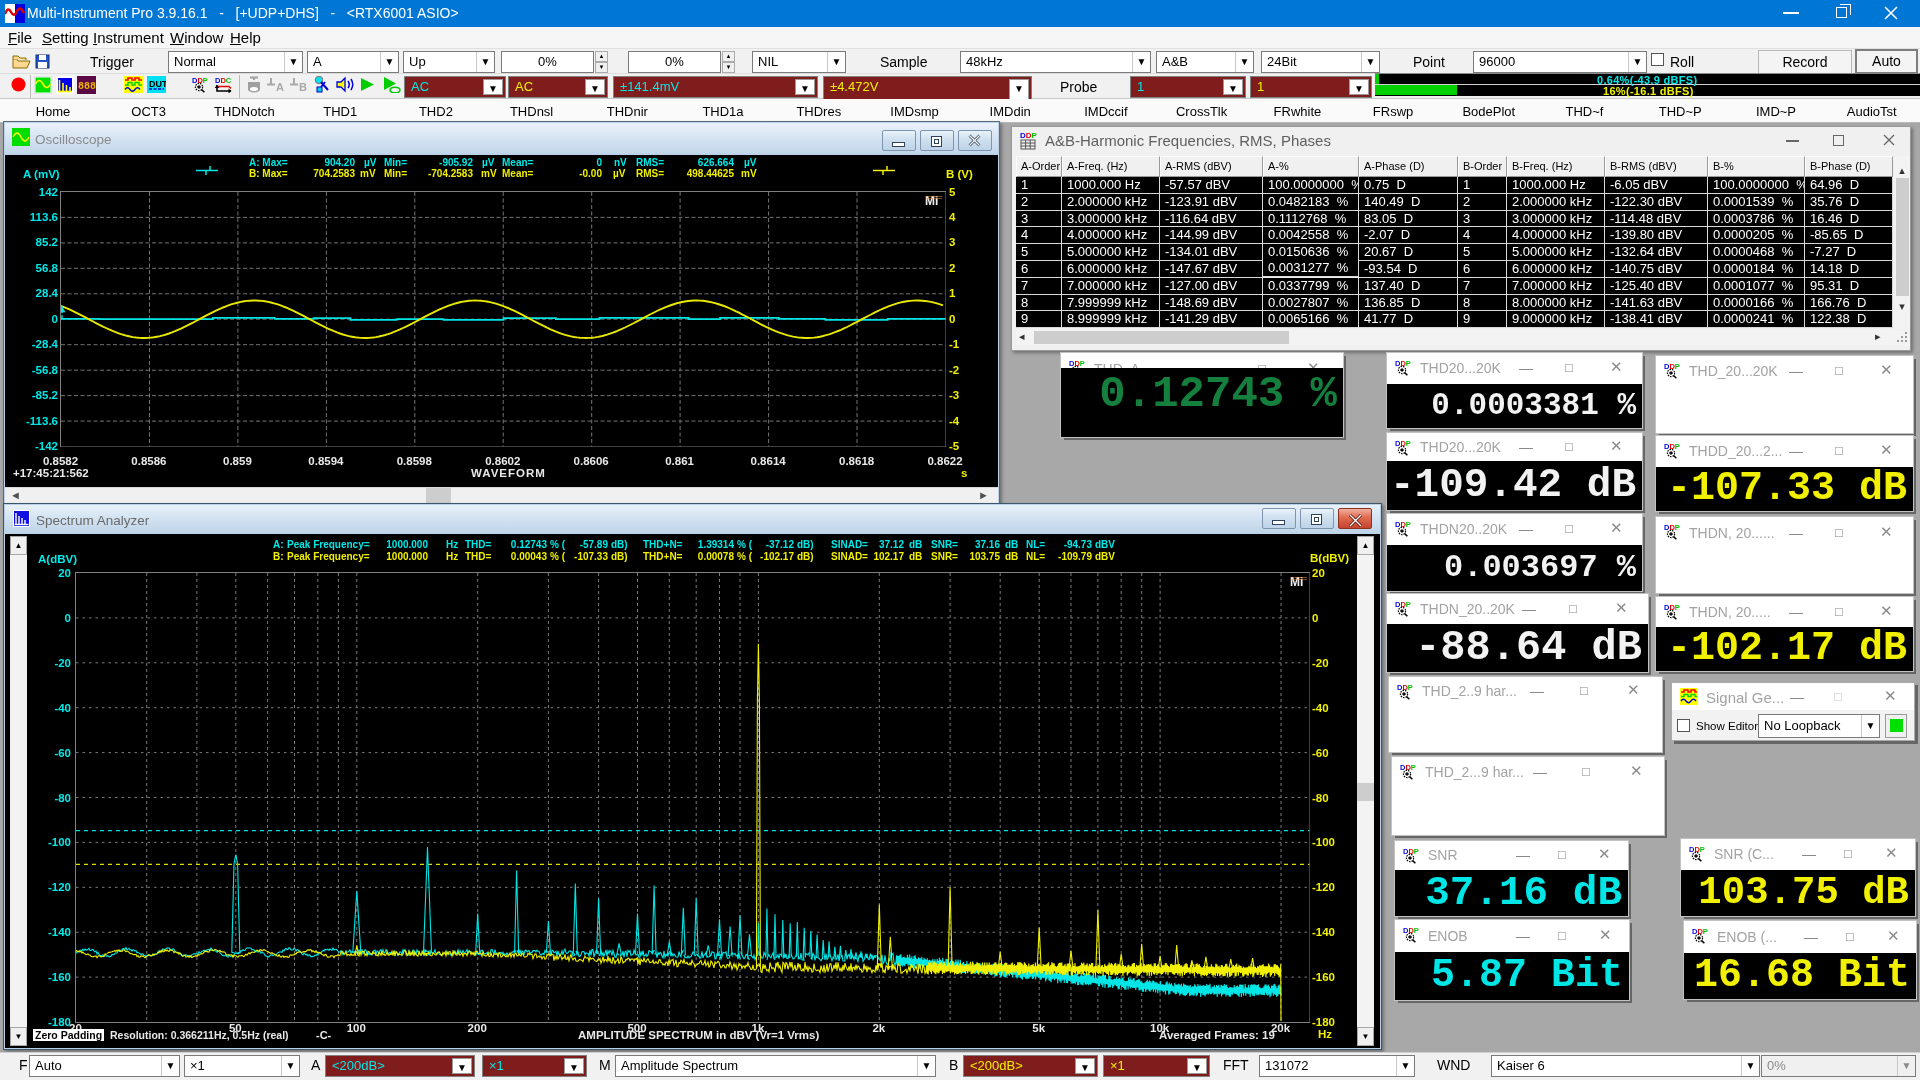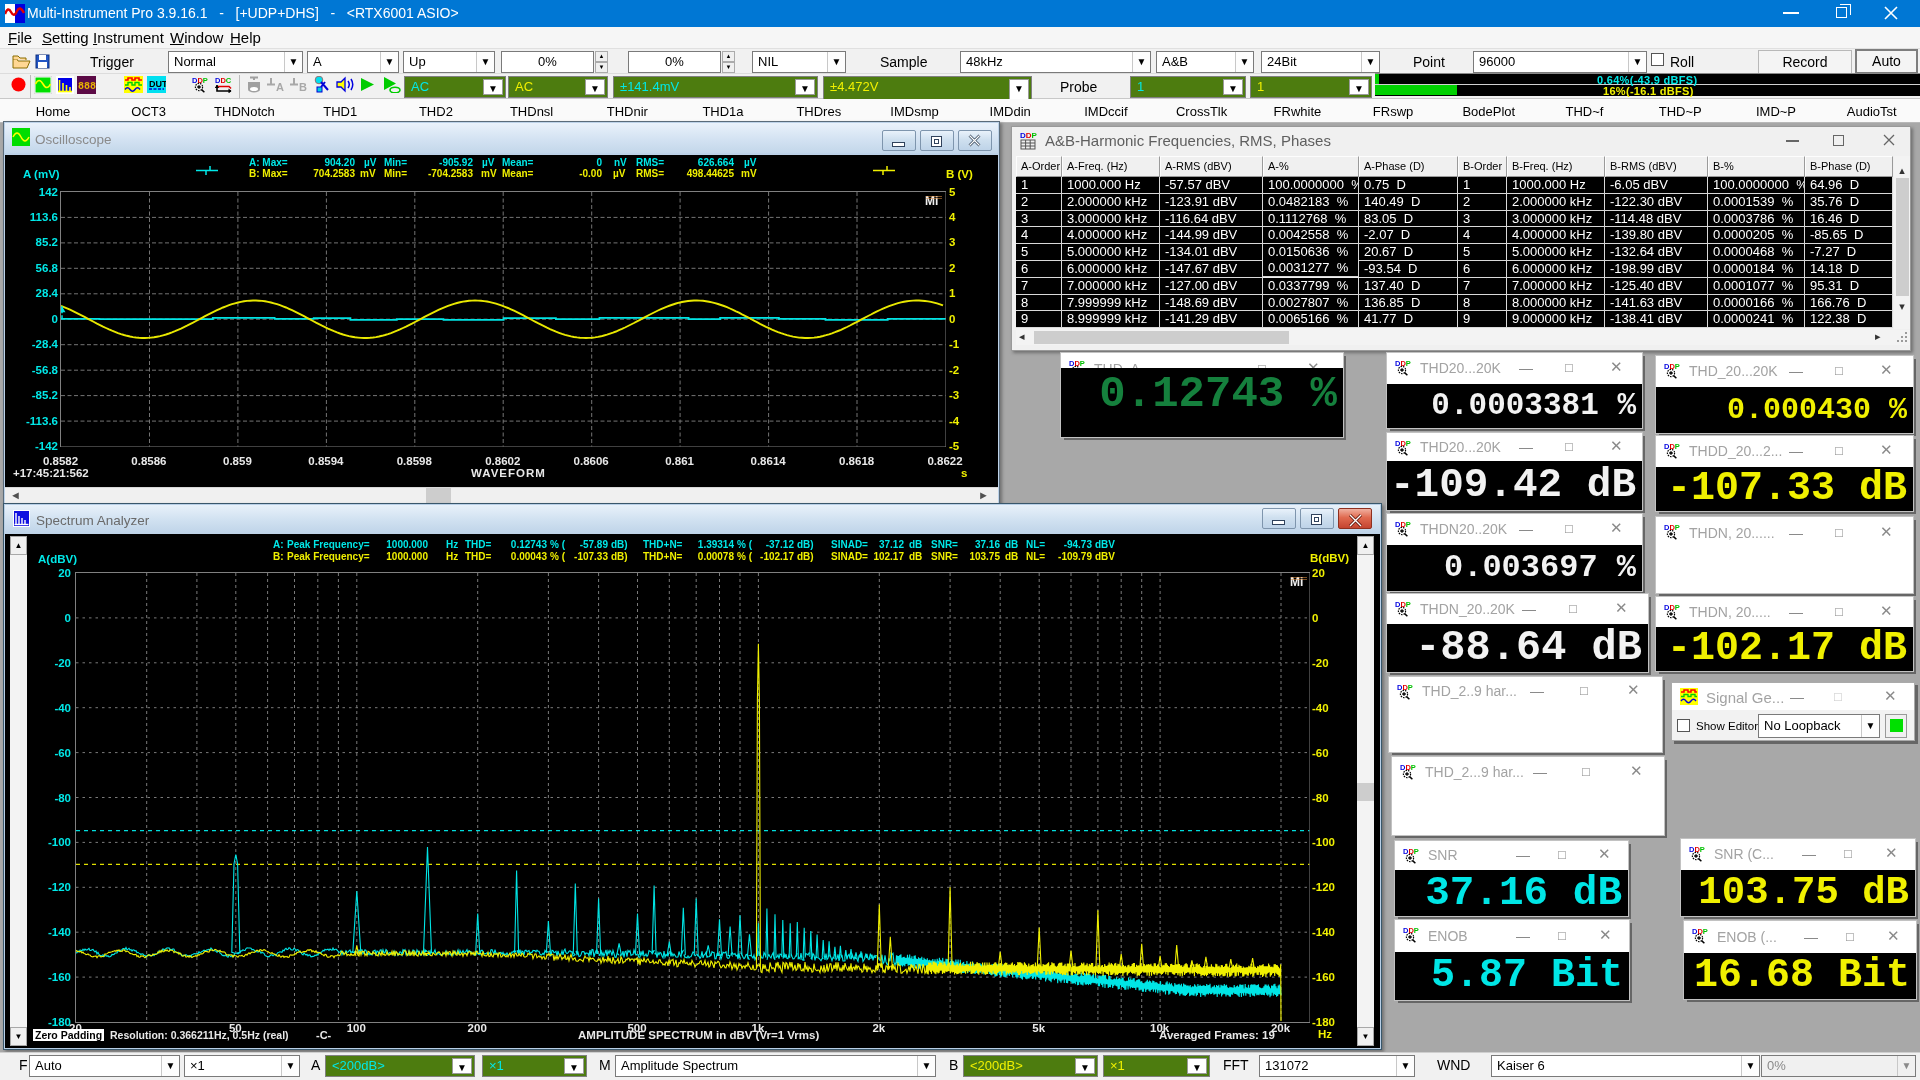--- a/index.html
+++ b/index.html
@@ -1,19 +1,19 @@
 <!DOCTYPE html>
 <html><head><meta charset="utf-8"><style>
 *{margin:0;padding:0;box-sizing:border-box}
 html,body{width:1920px;height:1080px;overflow:hidden}
 body{font-family:"Liberation Sans",sans-serif;background:#a8a8a8;position:relative}
 .abs{position:absolute}
 .combo{position:absolute;background:#fff;border:1px solid #7a7a7a;font-size:13px;color:#000;line-height:20px;padding-left:5px;white-space:nowrap;overflow:hidden}
 .combo .ar{position:absolute;right:0;top:0;bottom:0;width:18px;background:#fdfdfd;color:#000;text-align:center;line-height:20px;font-size:10px;border-left:1px solid #c8c8c8}
-.bcombo{position:absolute;background:#4d7c0f;border:1px solid #808080;font-size:13px;line-height:20px;padding-left:6px;white-space:nowrap}
+.bcombo{position:absolute;background:#7f1d1d;border:1px solid #808080;font-size:13px;line-height:20px;padding-left:6px;white-space:nowrap}
 .bcombo .ar{position:absolute;right:2px;top:2px;bottom:2px;width:20px;background:#fff;color:#000;text-align:center;line-height:17px;font-size:10px;border:1px solid #9a9a9a}
 .lbl{position:absolute;font-size:14px;color:#000;white-space:nowrap}
 .winbtn{position:absolute;width:34px;height:21px;border:1px solid #7e95ad;border-radius:2px;background:linear-gradient(#e9f2fb,#cfe0ef 45%,#bed3e8);}
 .mtr-ttl{position:absolute;left:33px;font-size:14px;color:#a3a3a3;white-space:nowrap;overflow:hidden}
 .mtr-val{position:absolute;left:0;right:0;bottom:0;background:#000;font-family:"Liberation Mono",monospace;font-weight:bold;white-space:nowrap;text-align:right;padding-right:6px}
 .mbtn{position:absolute;color:#8a8a8a;font-size:14px;line-height:14px}
 .seg{position:absolute;background:#f0f0f0}
 .tabs span{position:absolute;font-size:13px;color:#000;top:5px;transform:translateX(-50%);white-space:nowrap}
 .cy{color:#00e8e8}.yl{color:#f0f000}
 .hdrtok{position:absolute;font-size:10px;font-weight:bold;white-space:nowrap;letter-spacing:0px}
@@ -532,21 +532,21 @@
 <div class="tbl-c" style="left:1605px;top:244.2px;width:103px;height:16.80000000000001px">-132.64 dBV</div>
 <div class="tbl-c" style="left:1708px;top:244.2px;width:97px;height:16.80000000000001px">0.0000468&nbsp;&nbsp;%</div>
 <div class="tbl-c" style="left:1805px;top:244.2px;width:88px;height:16.80000000000001px">-7.27&nbsp;&nbsp;D</div>
 <div class="tbl-c" style="left:1016px;top:261.0px;width:46px;height:16.80000000000001px">6</div>
 <div class="tbl-c" style="left:1062px;top:261.0px;width:98px;height:16.80000000000001px">6.000000 kHz</div>
 <div class="tbl-c" style="left:1160px;top:261.0px;width:103px;height:16.80000000000001px">-147.67 dBV</div>
 <div class="tbl-c" style="left:1263px;top:260px;width:96px;height:16.80000000000001px">0.0031277&nbsp;&nbsp;%</div>
 <div class="tbl-c" style="left:1359px;top:261.0px;width:99px;height:16.80000000000001px">-93.54&nbsp;&nbsp;D</div>
 <div class="tbl-c" style="left:1458px;top:261.0px;width:49px;height:16.80000000000001px">6</div>
 <div class="tbl-c" style="left:1507px;top:261.0px;width:98px;height:16.80000000000001px">6.000000 kHz</div>
-<div class="tbl-c" style="left:1605px;top:261.0px;width:103px;height:16.80000000000001px">-198.99 dBV</div>
+<div class="tbl-c" style="left:1605px;top:261.0px;width:103px;height:16.80000000000001px">-140.75 dBV</div>
 <div class="tbl-c" style="left:1708px;top:261.0px;width:97px;height:16.80000000000001px">0.0000184&nbsp;&nbsp;%</div>
 <div class="tbl-c" style="left:1805px;top:261.0px;width:88px;height:16.80000000000001px">14.18&nbsp;&nbsp;D</div>
 <div class="tbl-c" style="left:1016px;top:277.8px;width:46px;height:16.80000000000001px">7</div>
 <div class="tbl-c" style="left:1062px;top:277.8px;width:98px;height:16.80000000000001px">7.000000 kHz</div>
 <div class="tbl-c" style="left:1160px;top:277.8px;width:103px;height:16.80000000000001px">-127.00 dBV</div>
 <div class="tbl-c" style="left:1263px;top:277.8px;width:96px;height:16.80000000000001px">0.0337799&nbsp;&nbsp;%</div>
 <div class="tbl-c" style="left:1359px;top:277.8px;width:99px;height:16.80000000000001px">137.40&nbsp;&nbsp;D</div>
 <div class="tbl-c" style="left:1458px;top:277.8px;width:49px;height:16.80000000000001px">7</div>
 <div class="tbl-c" style="left:1507px;top:277.8px;width:98px;height:16.80000000000001px">7.000000 kHz</div>
 <div class="tbl-c" style="left:1605px;top:277.8px;width:103px;height:16.80000000000001px">-125.40 dBV</div>
@@ -620,21 +620,20 @@
 <svg class="abs" style="left:8px;top:6px" width="17" height="17" viewBox="0 0 17 17">
       <text x="0" y="6.5" font-size="7.5px" font-weight="bold" font-family="Liberation Sans,sans-serif"><tspan fill="#0000e0">D</tspan><tspan fill="#e00000">D</tspan><tspan fill="#00c000">P</tspan></text>
       <circle cx="7" cy="11" r="3.6" fill="none" stroke="#000" stroke-width="1.2" stroke-dasharray="1.5 1"></circle>
       <path d="M9.6 13.6 L12.4 16.2" stroke="#000" stroke-width="1.5"></path>
       <path d="M7 9.2 L7 12.8 M5.2 11 L8.8 11" stroke="#000" stroke-width="1.4"></path>
     </svg>
 <div class="mtr-ttl" style="top:7px;width:95px">THD_20...20K</div>
 <div class="mbtn" style="left:133px;top:8px">—</div>
 <div class="mbtn" style="left:179px;top:8px;font-size:13px">□</div>
 <div class="mbtn" style="left:224px;top:7px;font-size:15px">✕</div>
-<div class="mtr-val" style="height:46px;font-size:30px;color:#f0f000;line-height:46px">0.000430&nbsp;%</div>
 </div>
 <div class="abs" style="left:1387px;top:433px;width:255px;height:77px;background:#fff;box-shadow:3px 3px 0 #666;outline:1px solid #c2c2c2">
 <svg class="abs" style="left:8px;top:6px" width="17" height="17" viewBox="0 0 17 17">
       <text x="0" y="6.5" font-size="7.5px" font-weight="bold" font-family="Liberation Sans,sans-serif"><tspan fill="#0000e0">D</tspan><tspan fill="#e00000">D</tspan><tspan fill="#00c000">P</tspan></text>
       <circle cx="7" cy="11" r="3.6" fill="none" stroke="#000" stroke-width="1.2" stroke-dasharray="1.5 1"></circle>
       <path d="M9.6 13.6 L12.4 16.2" stroke="#000" stroke-width="1.5"></path>
       <path d="M7 9.2 L7 12.8 M5.2 11 L8.8 11" stroke="#000" stroke-width="1.4"></path>
     </svg>
 <div class="mtr-ttl" style="top:6px;width:94px">THD20...20K</div>
 <div class="mbtn" style="left:132px;top:7px">—</div>

